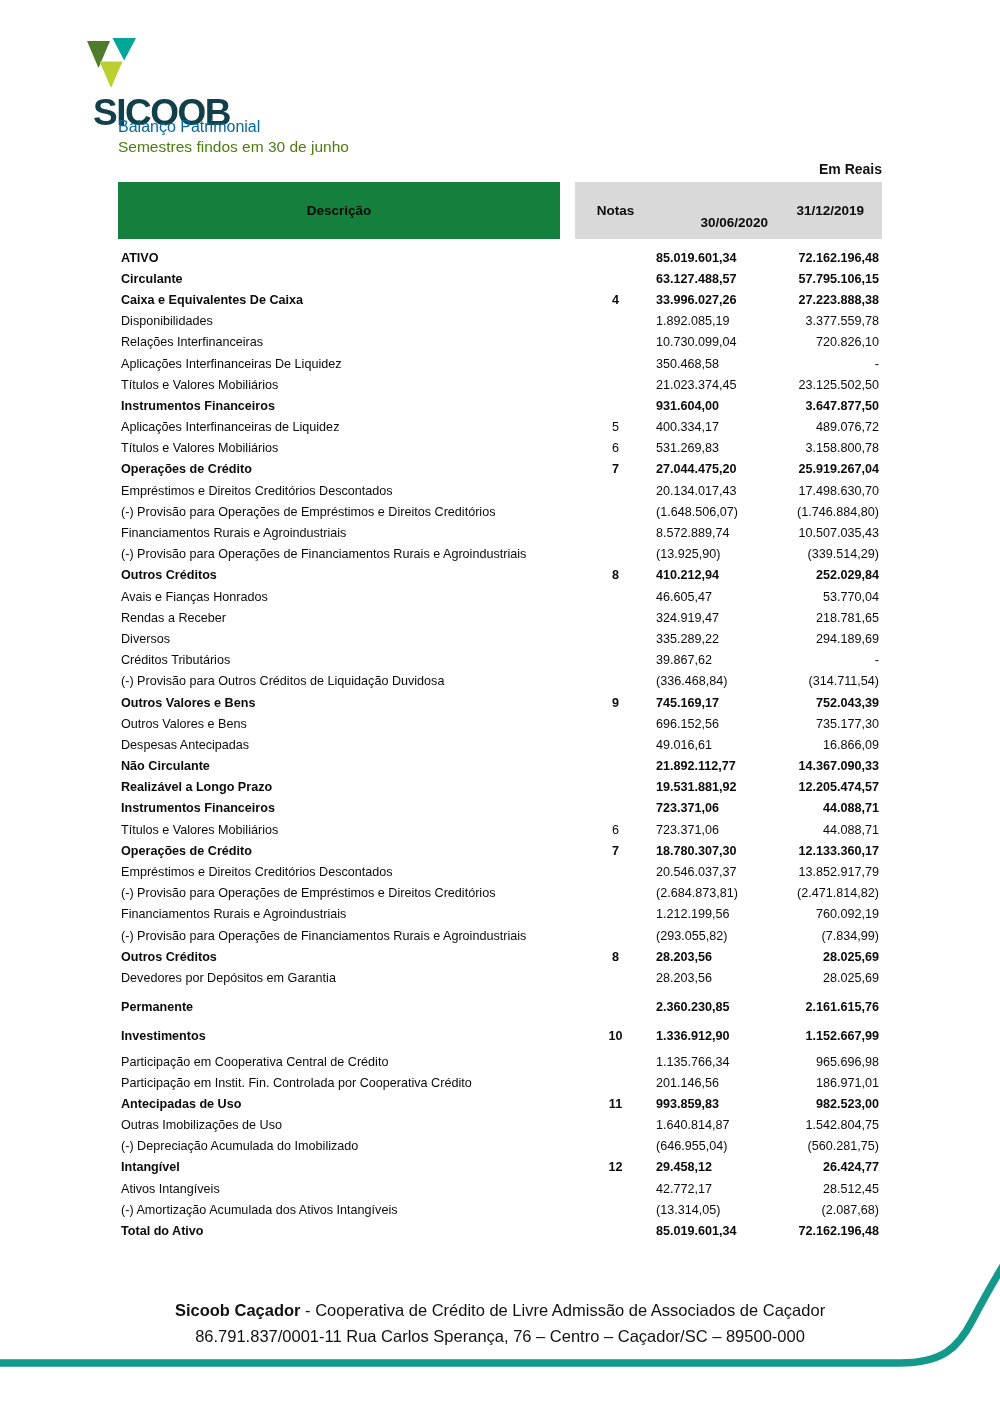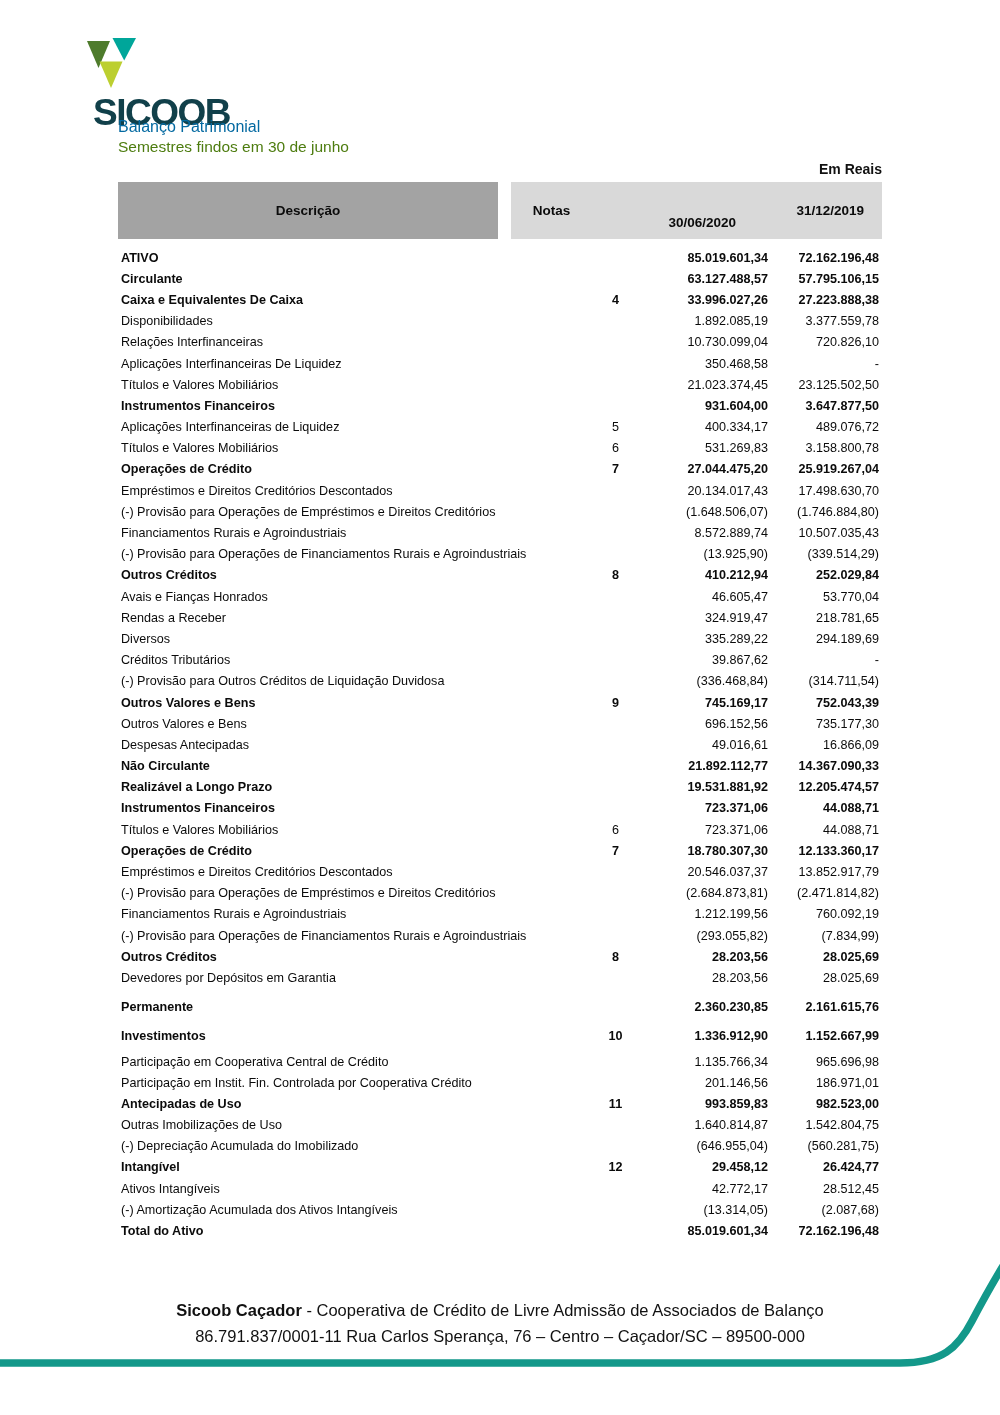--- a/index.html
+++ b/index.html
@@ -14,36 +14,36 @@
 
   
   .title-block { position:absolute; left:118px; top:118px; }
   .doc-title { font-weight:normal; font-size:16px; margin-bottom:2px; color:#0369a1; }
   .doc-subtitle { font-size:15.5px; color:#4d7c0f; }
 
   .em-reais { position:absolute; right:118px; top:161px; font-weight:bold; font-size:14px; color:#111;padding-left:25px; }
 
   
   .table-head { position:absolute; left:118px; top:182px; width:764px; height:57px; display:flex; }
-  .th-desc { width:442px; background:#a3a3a3; display:flex; align-items:center; justify-content:center; font-weight:bold; font-size:13.5px; }
+  .th-desc { width:442px; background:#15803d; display:flex; align-items:center; justify-content:center; font-weight:bold; font-size:13.5px; }
   .th-gap { width:15px; background:#ffffff; }
-  .th-group { flex:1; background:#d9d9d9; display:flex; align-items:center; font-weight:bold; font-size:13.5px;gap:32px; }
+  .th-group { flex:1; background:#d9d9d9; display:flex; align-items:center; font-weight:bold; font-size:13.5px; }
   .th-notas { width:81px; text-align:center; }
   .th-col1 { width:112px; text-align:right;margin-top:24px; }
   .th-col2 { width:114px; text-align:right; padding-right:18px; }
 
   
   .tbody { position:absolute; left:118px; top:247px; width:764px; }
   .row { display:flex; align-items:center; height:21.2px; font-size:12.6px; white-space:nowrap; }
   .row.bold { font-weight:bold; }
   .row.sp-lg { margin-top:8px; }
   .row.sp-md { margin-top:4px; }
   .cell-desc { flex:1; padding-left:3px; overflow:hidden; }
   .cell-notes { width:81px; text-align:center; }
-  .cell-v1 { width:112px; text-align:right; }
+  .cell-v1 { width:112px; }
   .cell-v2 { width:114px; text-align:right; padding-right:3px; }
 
   
   .footer { position:absolute; left:0; top:1297px; width:1000px; text-align:center; font-size:16.5px; line-height:26px; color:#111; }
   .footer .b { font-weight:bold; }
 
   .swoosh { position:absolute; left:0; top:1258px; width:1000px; height:157px; }
 </style>
 </head>
 <body>
@@ -351,21 +351,21 @@
       </div>
       <div class="row bold">
         <div class="cell-desc">Total do Ativo</div>
         <div class="cell-notes"></div>
         <div class="cell-v1">85.019.601,34</div>
         <div class="cell-v2">72.162.196,48</div>
       </div>
     </div>
 
   <div class="footer">
-    <div><span class="b">Sicoob Caçador</span><span> - Cooperativa de Crédito de Livre Admissão de Associados de Balanço</span></div>
+    <div><span class="b">Sicoob Caçador</span><span> - Cooperativa de Crédito de Livre Admissão de Associados de Caçador</span></div>
     <div>86.791.837/0001-11 Rua Carlos Sperança, 76 – Centro – Caçador/SC – 89500-000</div>
   </div>
 
   <svg class="swoosh" viewBox="0 0 1000 157" xmlns="http://www.w3.org/2000/svg">
     <path d="M -5 105 L 900 105 C 942 105 958 90 972 63 C 981 46 992 26 1003 8" fill="none" stroke="#13988A" stroke-width="7.5"></path>
   </svg>
 
 </div>
 
 </body></html>

